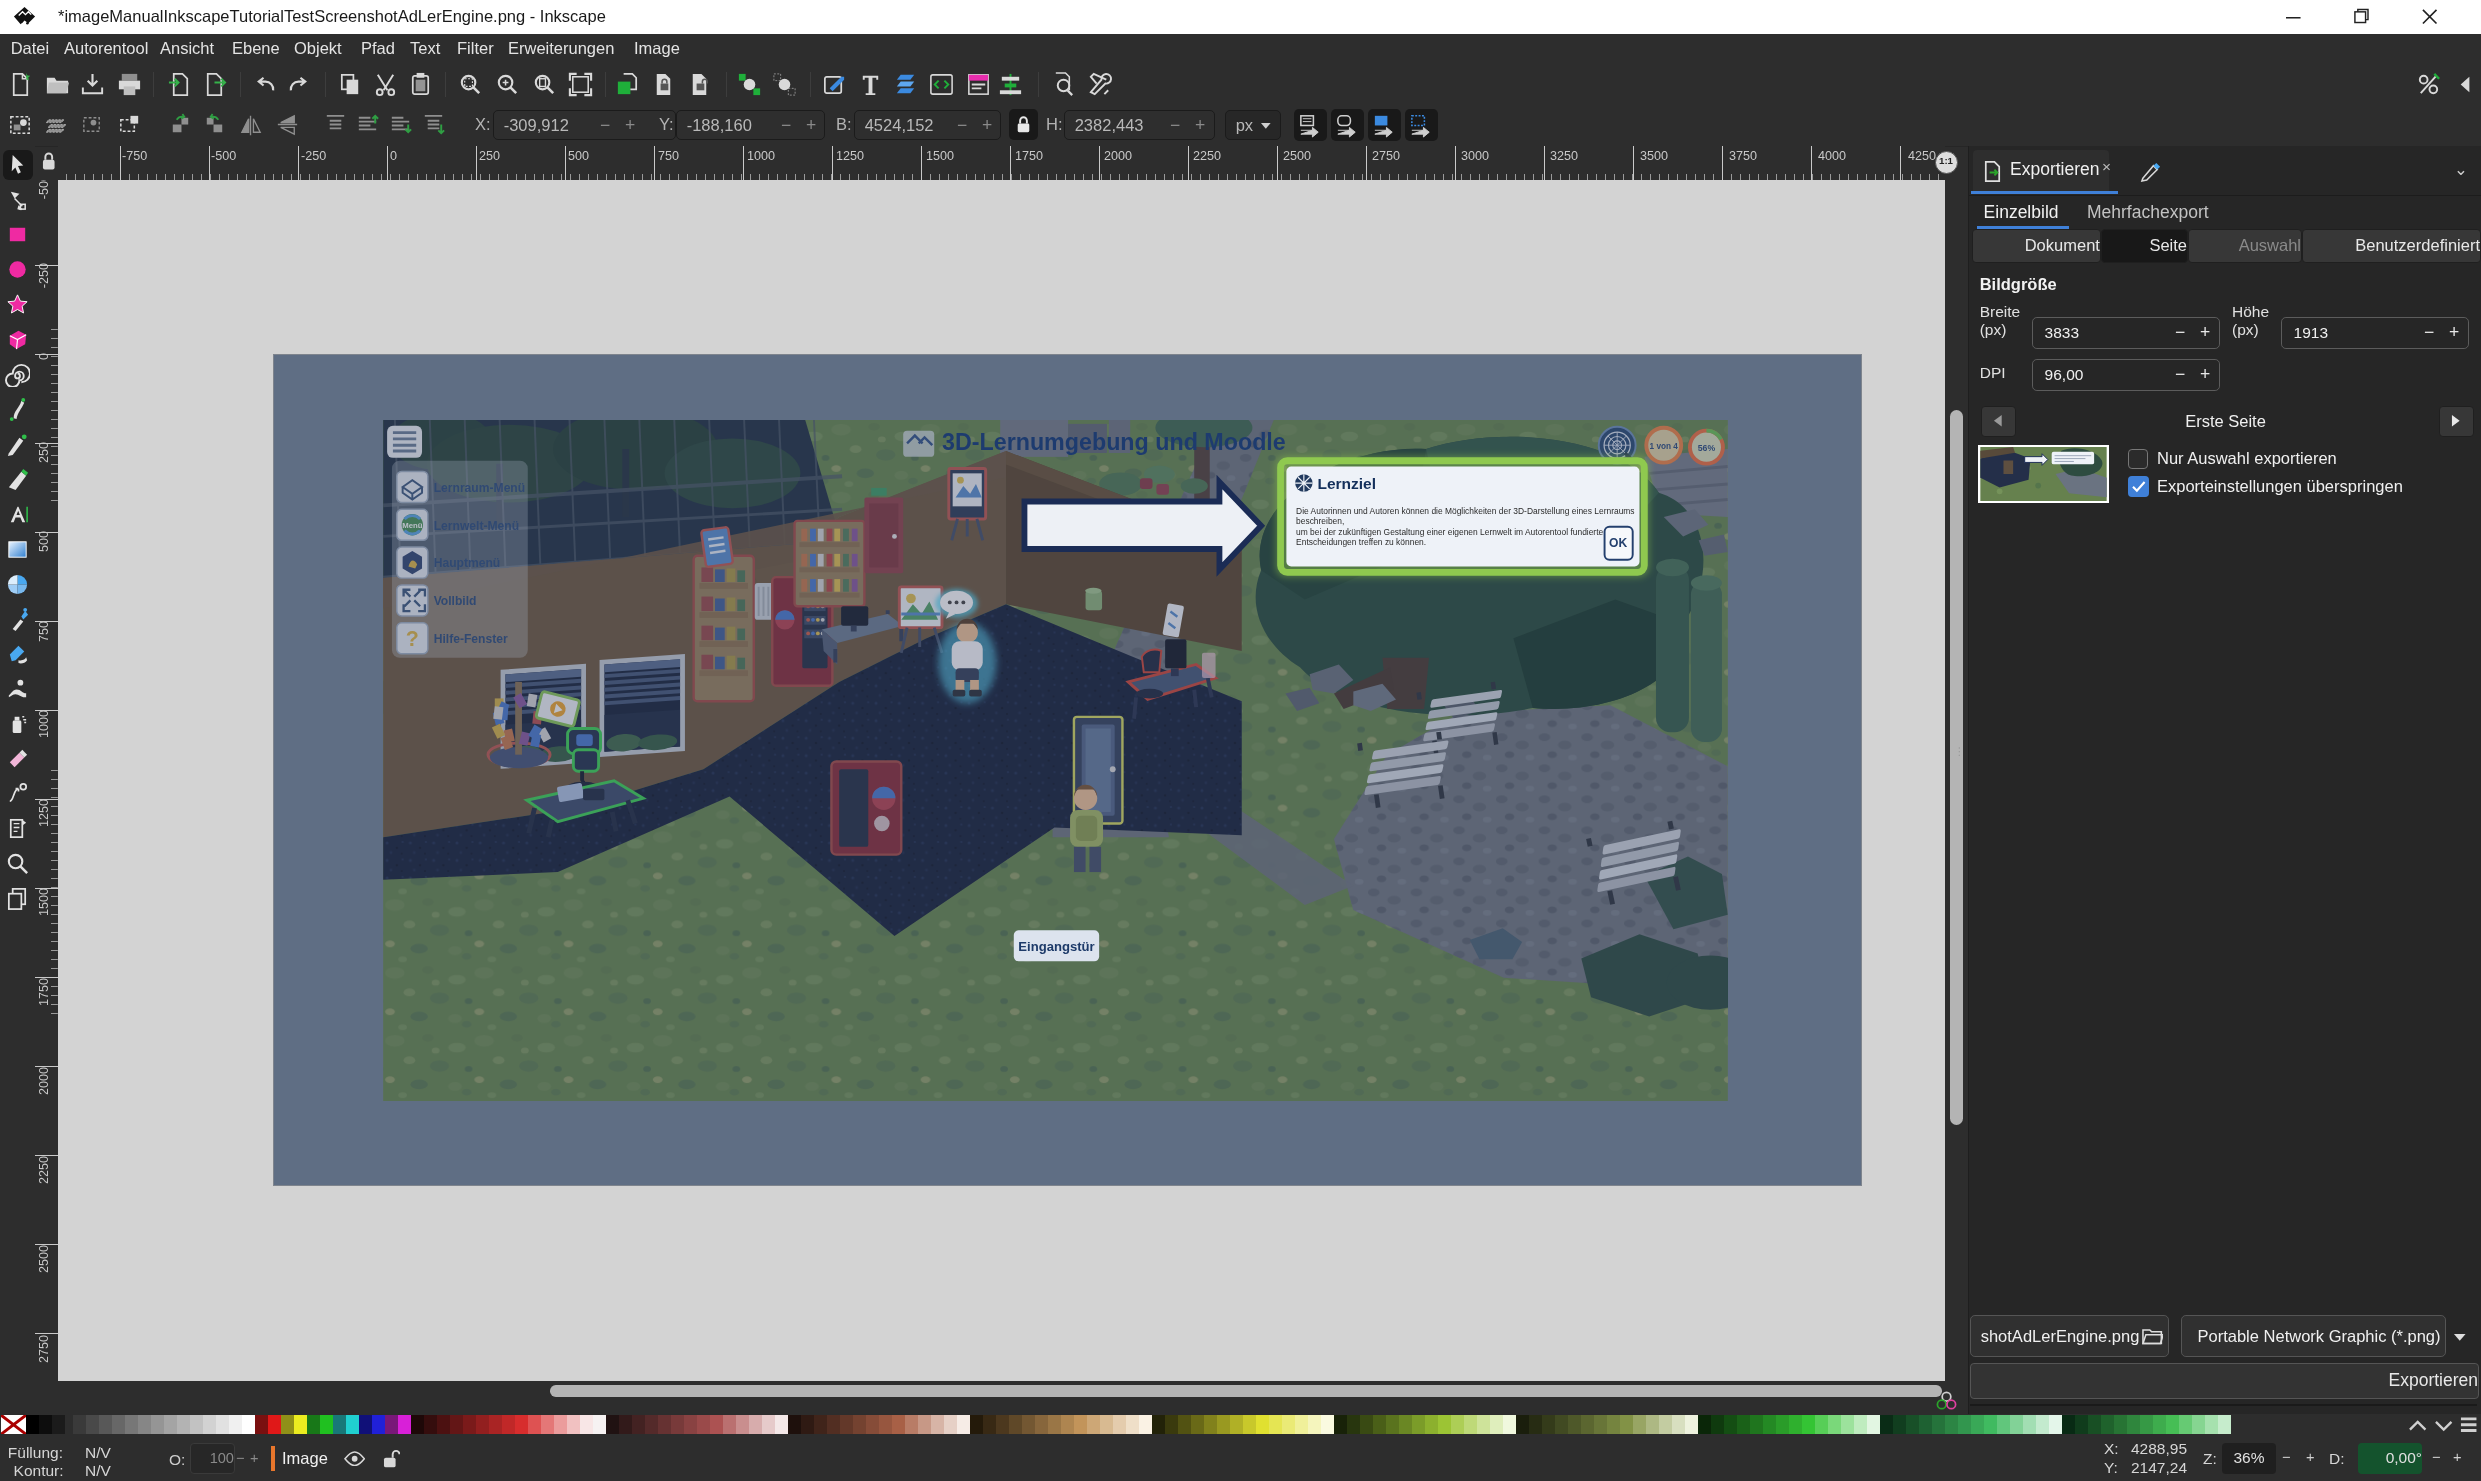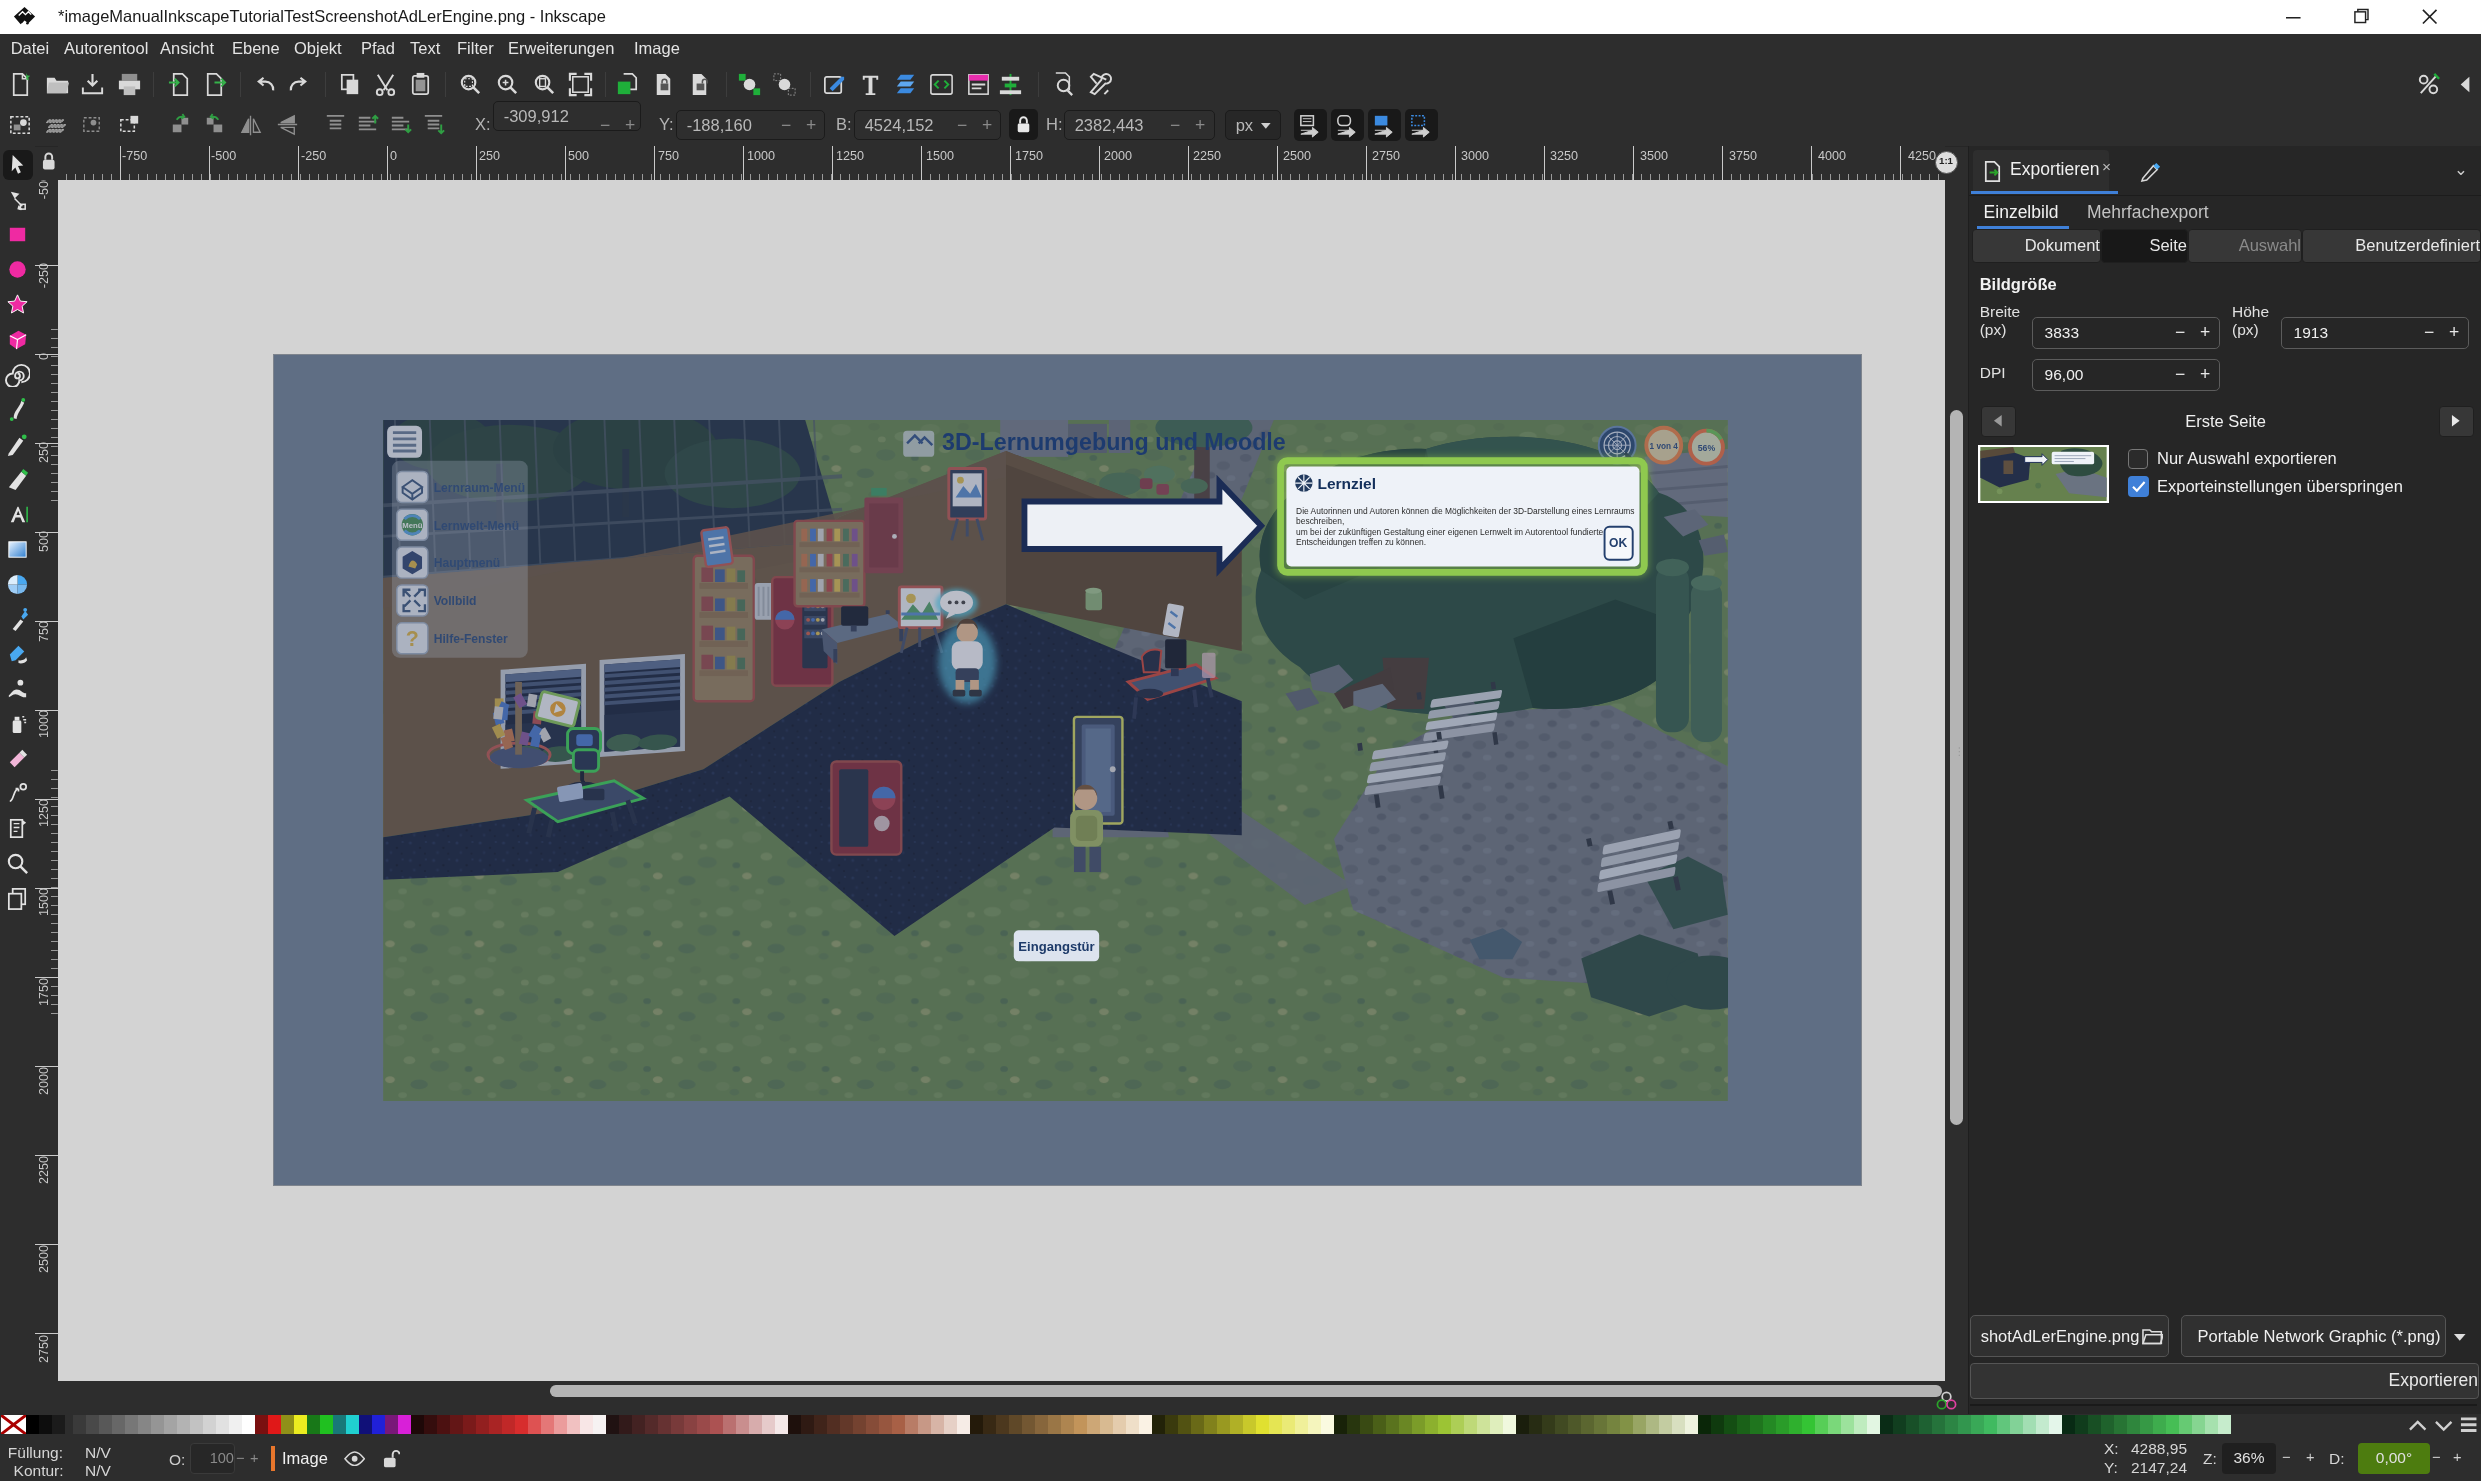--- a/index.html
+++ b/index.html
@@ -255,21 +255,21 @@
   </svg>
 <svg class="icon" style="left:387px;top:112px" width="27" height="27" viewBox="0 0 28 28">
     <path d="M5 6 h12 M5 10 h18 M5 14 h12 M5 18 h18" stroke="#8f8f8f" stroke-width="2"></path>
     <path d="M22 13 v8 m-3 -3 l3 3 l3 -3" stroke="#2f9e43" stroke-width="2" fill="none"></path>
   </svg>
 <svg class="icon" style="left:420px;top:112px" width="27" height="27" viewBox="0 0 28 28">
     <path d="M5 4 h18 M8 9 h12 M8 13 h12 M8 17 h12" stroke="#8f8f8f" stroke-width="2"></path>
     <path d="M22 13 v9 m-3 -3 l3 3 l3 -3" stroke="#2f9e43" stroke-width="2" fill="none"></path>
   </svg>
 <div class="tlab" style="left:475px;top:115px">X:</div>
-<div class="tin" style="left:493px;top:101px;width:148px">-309,912</div>
+<div class="tin" style="left:493px;top:110px;width:183px">-309,912</div>
 <div class="spn" style="left:600px;top:115px">−</div>
 <div class="spn" style="left:625px;top:115px">+</div>
 <div class="tlab" style="left:659px;top:115px">Y:</div>
 <div class="tin" style="left:676px;top:110px;width:149px">-188,160</div>
 <div class="spn" style="left:781px;top:115px">−</div>
 <div class="spn" style="left:806px;top:115px">+</div>
 <div class="tlab" style="left:836px;top:115px">B:</div>
 <div class="tin" style="left:854px;top:110px;width:147px">4524,152</div>
 <div class="spn" style="left:957px;top:115px">−</div>
 <div class="spn" style="left:982px;top:115px">+</div>
@@ -943,21 +943,21 @@
     </svg>
     <div class="sv" style="left:2104px;top:0px;font-size:15.5px">X:</div>
     <div class="sv" style="left:2131px;top:0px;font-size:15.5px">4288,95</div>
     <div class="sv" style="left:2104px;top:19.4px;font-size:15.5px">Y:</div>
     <div class="sv" style="left:2131px;top:19.4px;font-size:15.5px">2147,24</div>
     <div class="sv" style="left:2203px;top:9.7px;font-size:15.5px">Z:</div>
     <div class="abs" style="left:2222px;top:2.9px;width:54px;height:31px;background:#1f1f1f;border-radius:3.9px;color:#e0e0e0;font-size:15.5px;line-height:30px;text-align:center">36%</div>
     <div class="sv" style="left:2282px;top:8.7px;color:#d0d0d0">−</div>
     <div class="sv" style="left:2306px;top:8.7px;color:#d0d0d0">+</div>
     <div class="sv" style="left:2329px;top:9.7px;font-size:15.5px">D:</div>
-    <div class="abs" style="left:2358px;top:2.9px;width:72px;height:31px;background:#4d7c0f;border-radius:3.9px;color:#e0e0e0;font-size:15.5px;line-height:30px;text-align:center">0,00°</div>
+    <div class="abs" style="left:2358px;top:2.9px;width:64px;height:31px;background:#14532d;border-radius:3.9px;color:#e0e0e0;font-size:15.5px;line-height:30px;text-align:right">0,00°</div>
     <div class="sv" style="left:2432px;top:8.7px;color:#d0d0d0">−</div>
     <div class="sv" style="left:2453px;top:8.7px;color:#d0d0d0">+</div>
   </div>
 <svg class="icon" style="left:2408px;top:1419px" width="19.4" height="13.6" viewBox="0 0 20 14">
     <path d="M2 11 l8 -8 8 8" stroke="#d0d0d0" stroke-width="2.4" fill="none"></path>
   </svg>
 <svg class="icon" style="left:2434px;top:1419px" width="19.4" height="13.6" viewBox="0 0 20 14">
     <path d="M2 3 l8 8 8 -8" stroke="#d0d0d0" stroke-width="2.4" fill="none"></path>
   </svg>
 <svg class="icon" style="left:2459px;top:1415px" width="19.4" height="19.4" viewBox="0 0 20 20">

